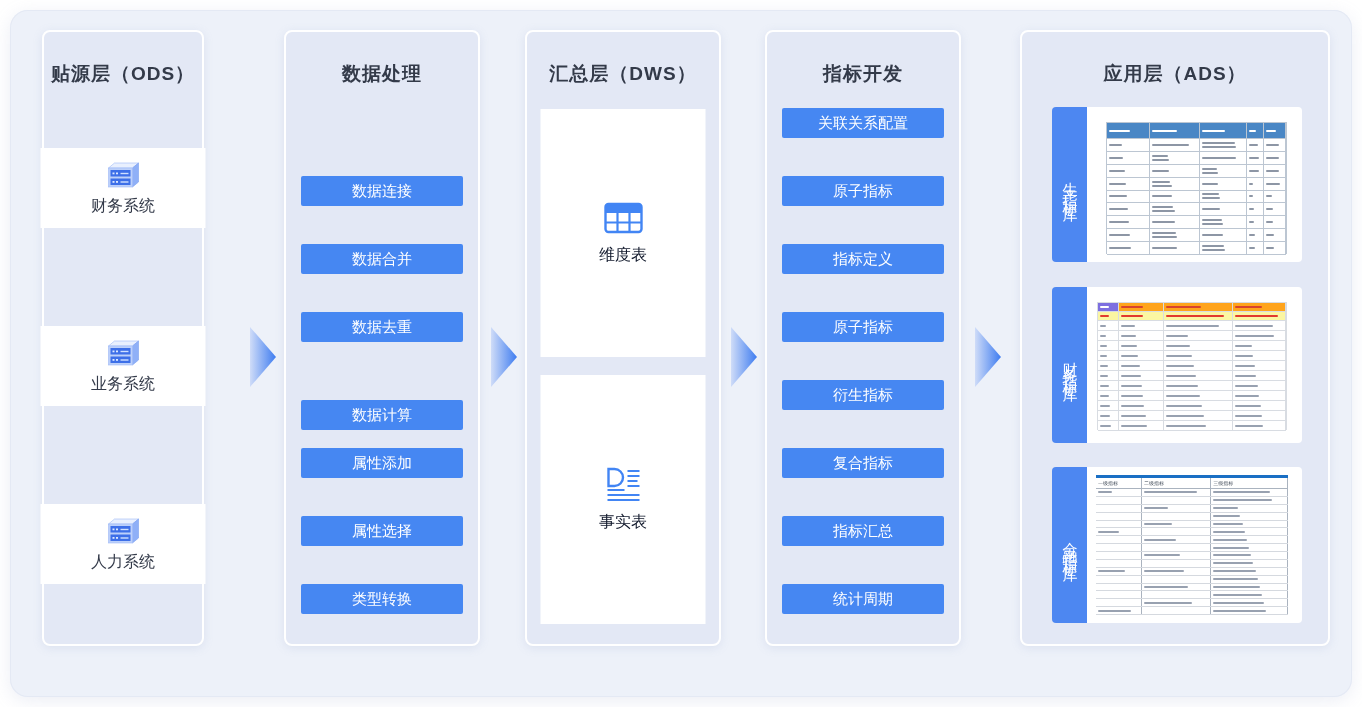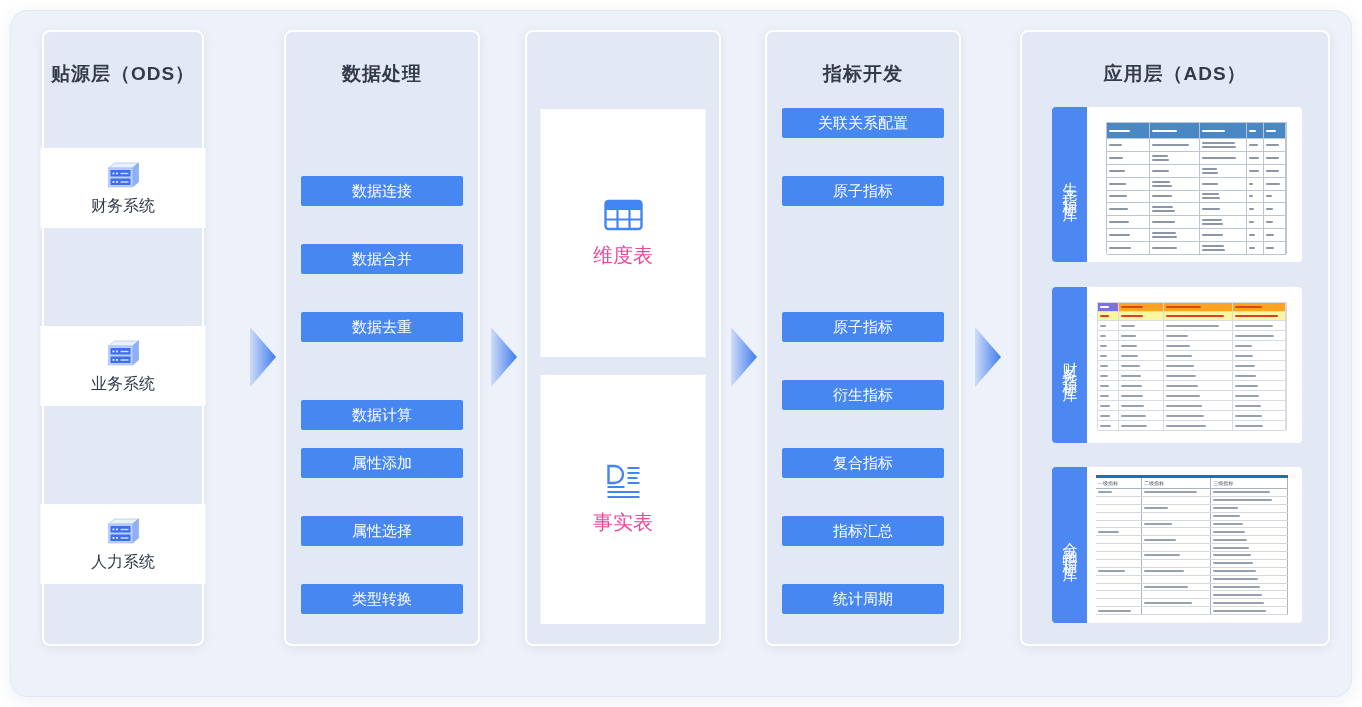--- a/index.html
+++ b/index.html
@@ -19,21 +19,21 @@
   .syscard{position:absolute;left:50%;transform:translateX(-50%);width:165px;height:80px;
     background:#fff;display:flex;flex-direction:column;align-items:center;justify-content:center;gap:5px;}
   .syscard .lbl{font-size:16px;color:#333a49;}
   
   .btn{position:absolute;left:50%;transform:translateX(-50%);width:162px;height:30px;
     background:#4687f2;color:#fff;font-size:15px;line-height:30px;text-align:center;
     border-radius:2px;cursor:pointer;}
   
   .bigcard{position:absolute;left:50%;transform:translateX(-50%);width:165px;height:248px;
     background:#fff;display:flex;flex-direction:column;align-items:center;justify-content:center;gap:10px;}
-  .bigcard .lbl{font-size:20px;color:#ec4899;font-family:Liberation Mono, monospace;}
+  .bigcard .lbl{font-size:16px;color:#0f172a;font-family:Liberation Mono, monospace;}
   
   .arrow{position:absolute;top:317px;width:26px;height:60px;}
   
   .ads-block{position:absolute;left:30px;width:250px;display:flex;border-radius:4px;overflow:hidden;}
   .ads-strip{width:35px;background:#4d87f1;display:flex;align-items:center;justify-content:center;flex:none;}
   .ads-strip span{writing-mode:vertical-lr;text-orientation:upright;color:#fff;font-size:15px;
     letter-spacing:6px;font-weight:500;}
   .ads-shot{flex:1;background:#fff;position:relative;}
   
   .pt{position:absolute;box-sizing:border-box;}
@@ -108,20 +108,21 @@
     <div class="btn" style="top:144px">数据连接</div>
     <div class="btn" style="top:212px">数据合并</div>
     <div class="btn" style="top:280px">数据去重</div>
     <div class="btn" style="top:368px">数据计算</div>
     <div class="btn" style="top:416px">属性添加</div>
     <div class="btn" style="top:484px">属性选择</div>
     <div class="btn" style="top:552px">类型转换</div>
   </div>
 
   <div class="panel p3">
+    <div class="panel-title">汇总层（DWS）</div>
 
     <div class="bigcard" style="top:77px">
       <svg width="40" height="34" viewBox="0 0 40 34">
         <path d="M5,3 h30 a3,3 0 0 1 3,3 v6 h-36 v-6 a3,3 0 0 1 3,-3 z" fill="#4285f4"></path>
         <rect x="2" y="3" width="36" height="28" rx="3" fill="none" stroke="#4285f4" stroke-width="2.4"></rect>
         <line x1="2" y1="21.5" x2="38" y2="21.5" stroke="#4285f4" stroke-width="2.2"></line>
         <line x1="14" y1="12" x2="14" y2="31" stroke="#4285f4" stroke-width="2.2"></line>
         <line x1="26" y1="12" x2="26" y2="31" stroke="#4285f4" stroke-width="2.2"></line>
       </svg>
       <span class="lbl">维度表</span>
@@ -139,20 +140,21 @@
         <line x1="4" y1="34" x2="36" y2="34" stroke="#4285f4" stroke-width="2.2"></line>
       </svg>
       <span class="lbl">事实表</span>
     </div>
   </div>
 
   <div class="panel p4">
     <div class="panel-title">指标开发</div>
     <div class="btn" style="top:76px">关联关系配置</div>
     <div class="btn" style="top:144px">原子指标</div>
+    <div class="btn" style="top:212px">指标定义</div>
     <div class="btn" style="top:280px">原子指标</div>
     <div class="btn" style="top:348px">衍生指标</div>
     <div class="btn" style="top:416px">复合指标</div>
     <div class="btn" style="top:484px">指标汇总</div>
     <div class="btn" style="top:552px">统计周期</div>
   </div>
 
   <div class="panel p5">
     <div class="panel-title">应用层（ADS）</div>
 

